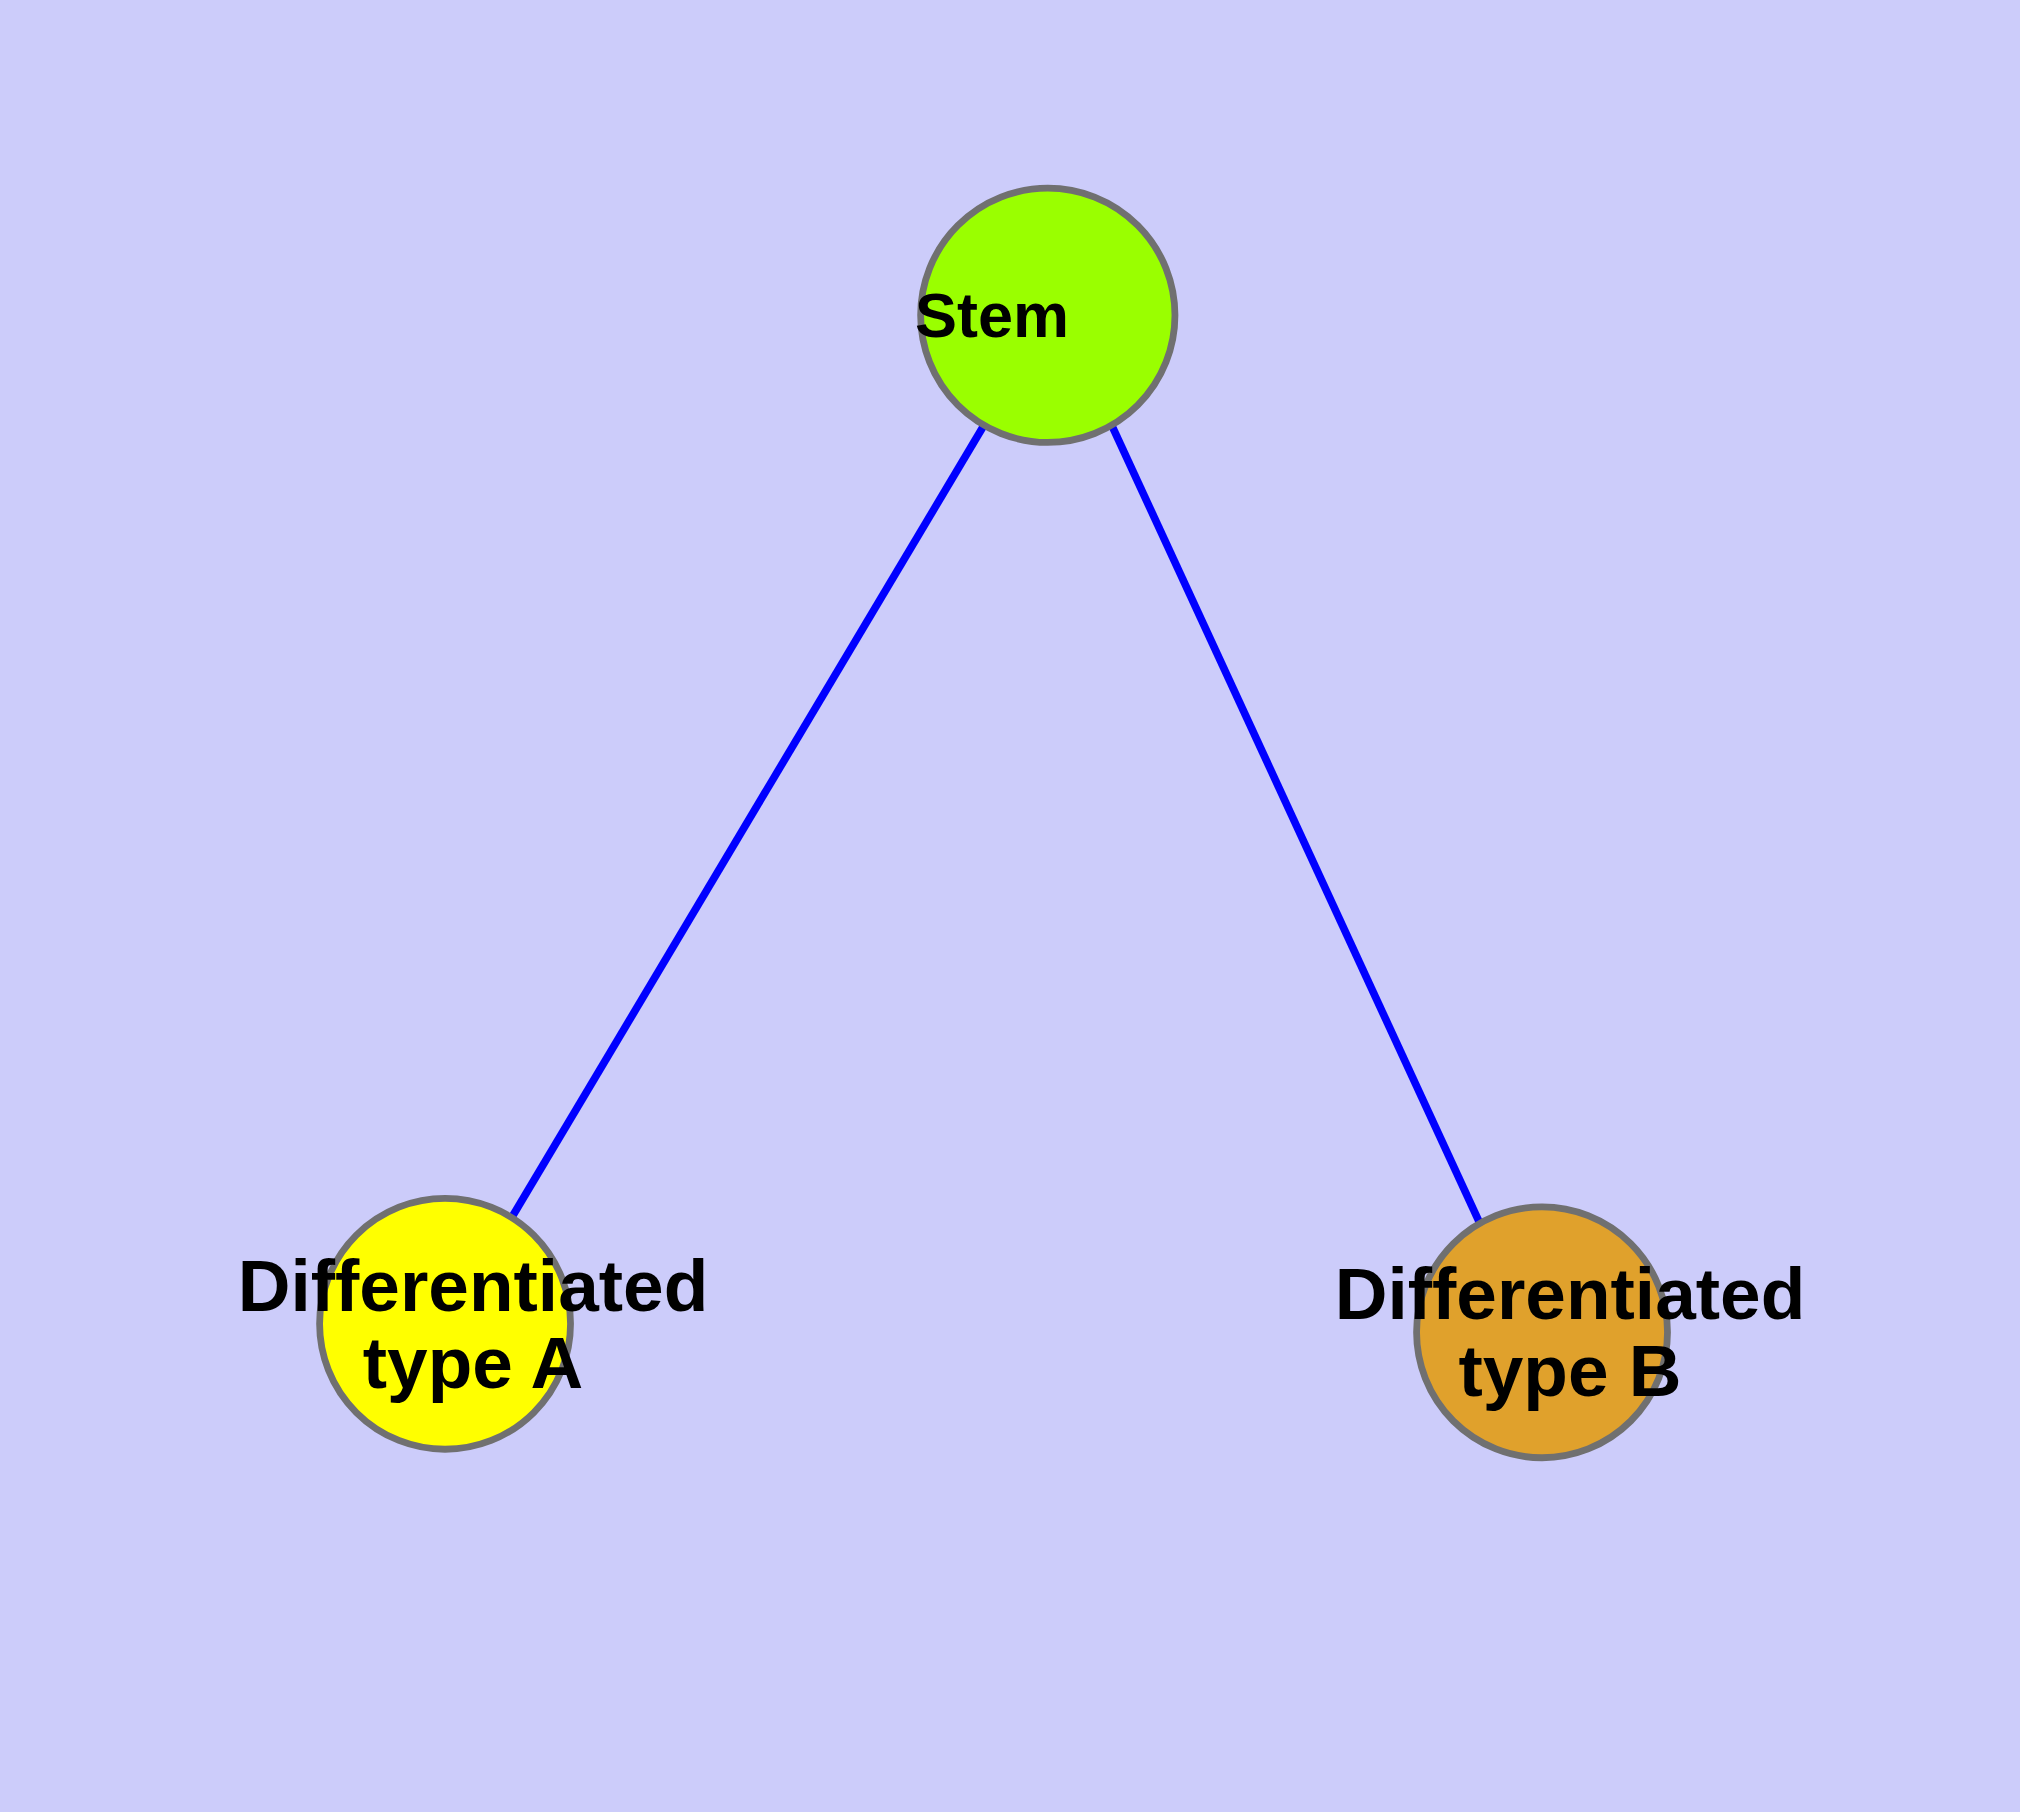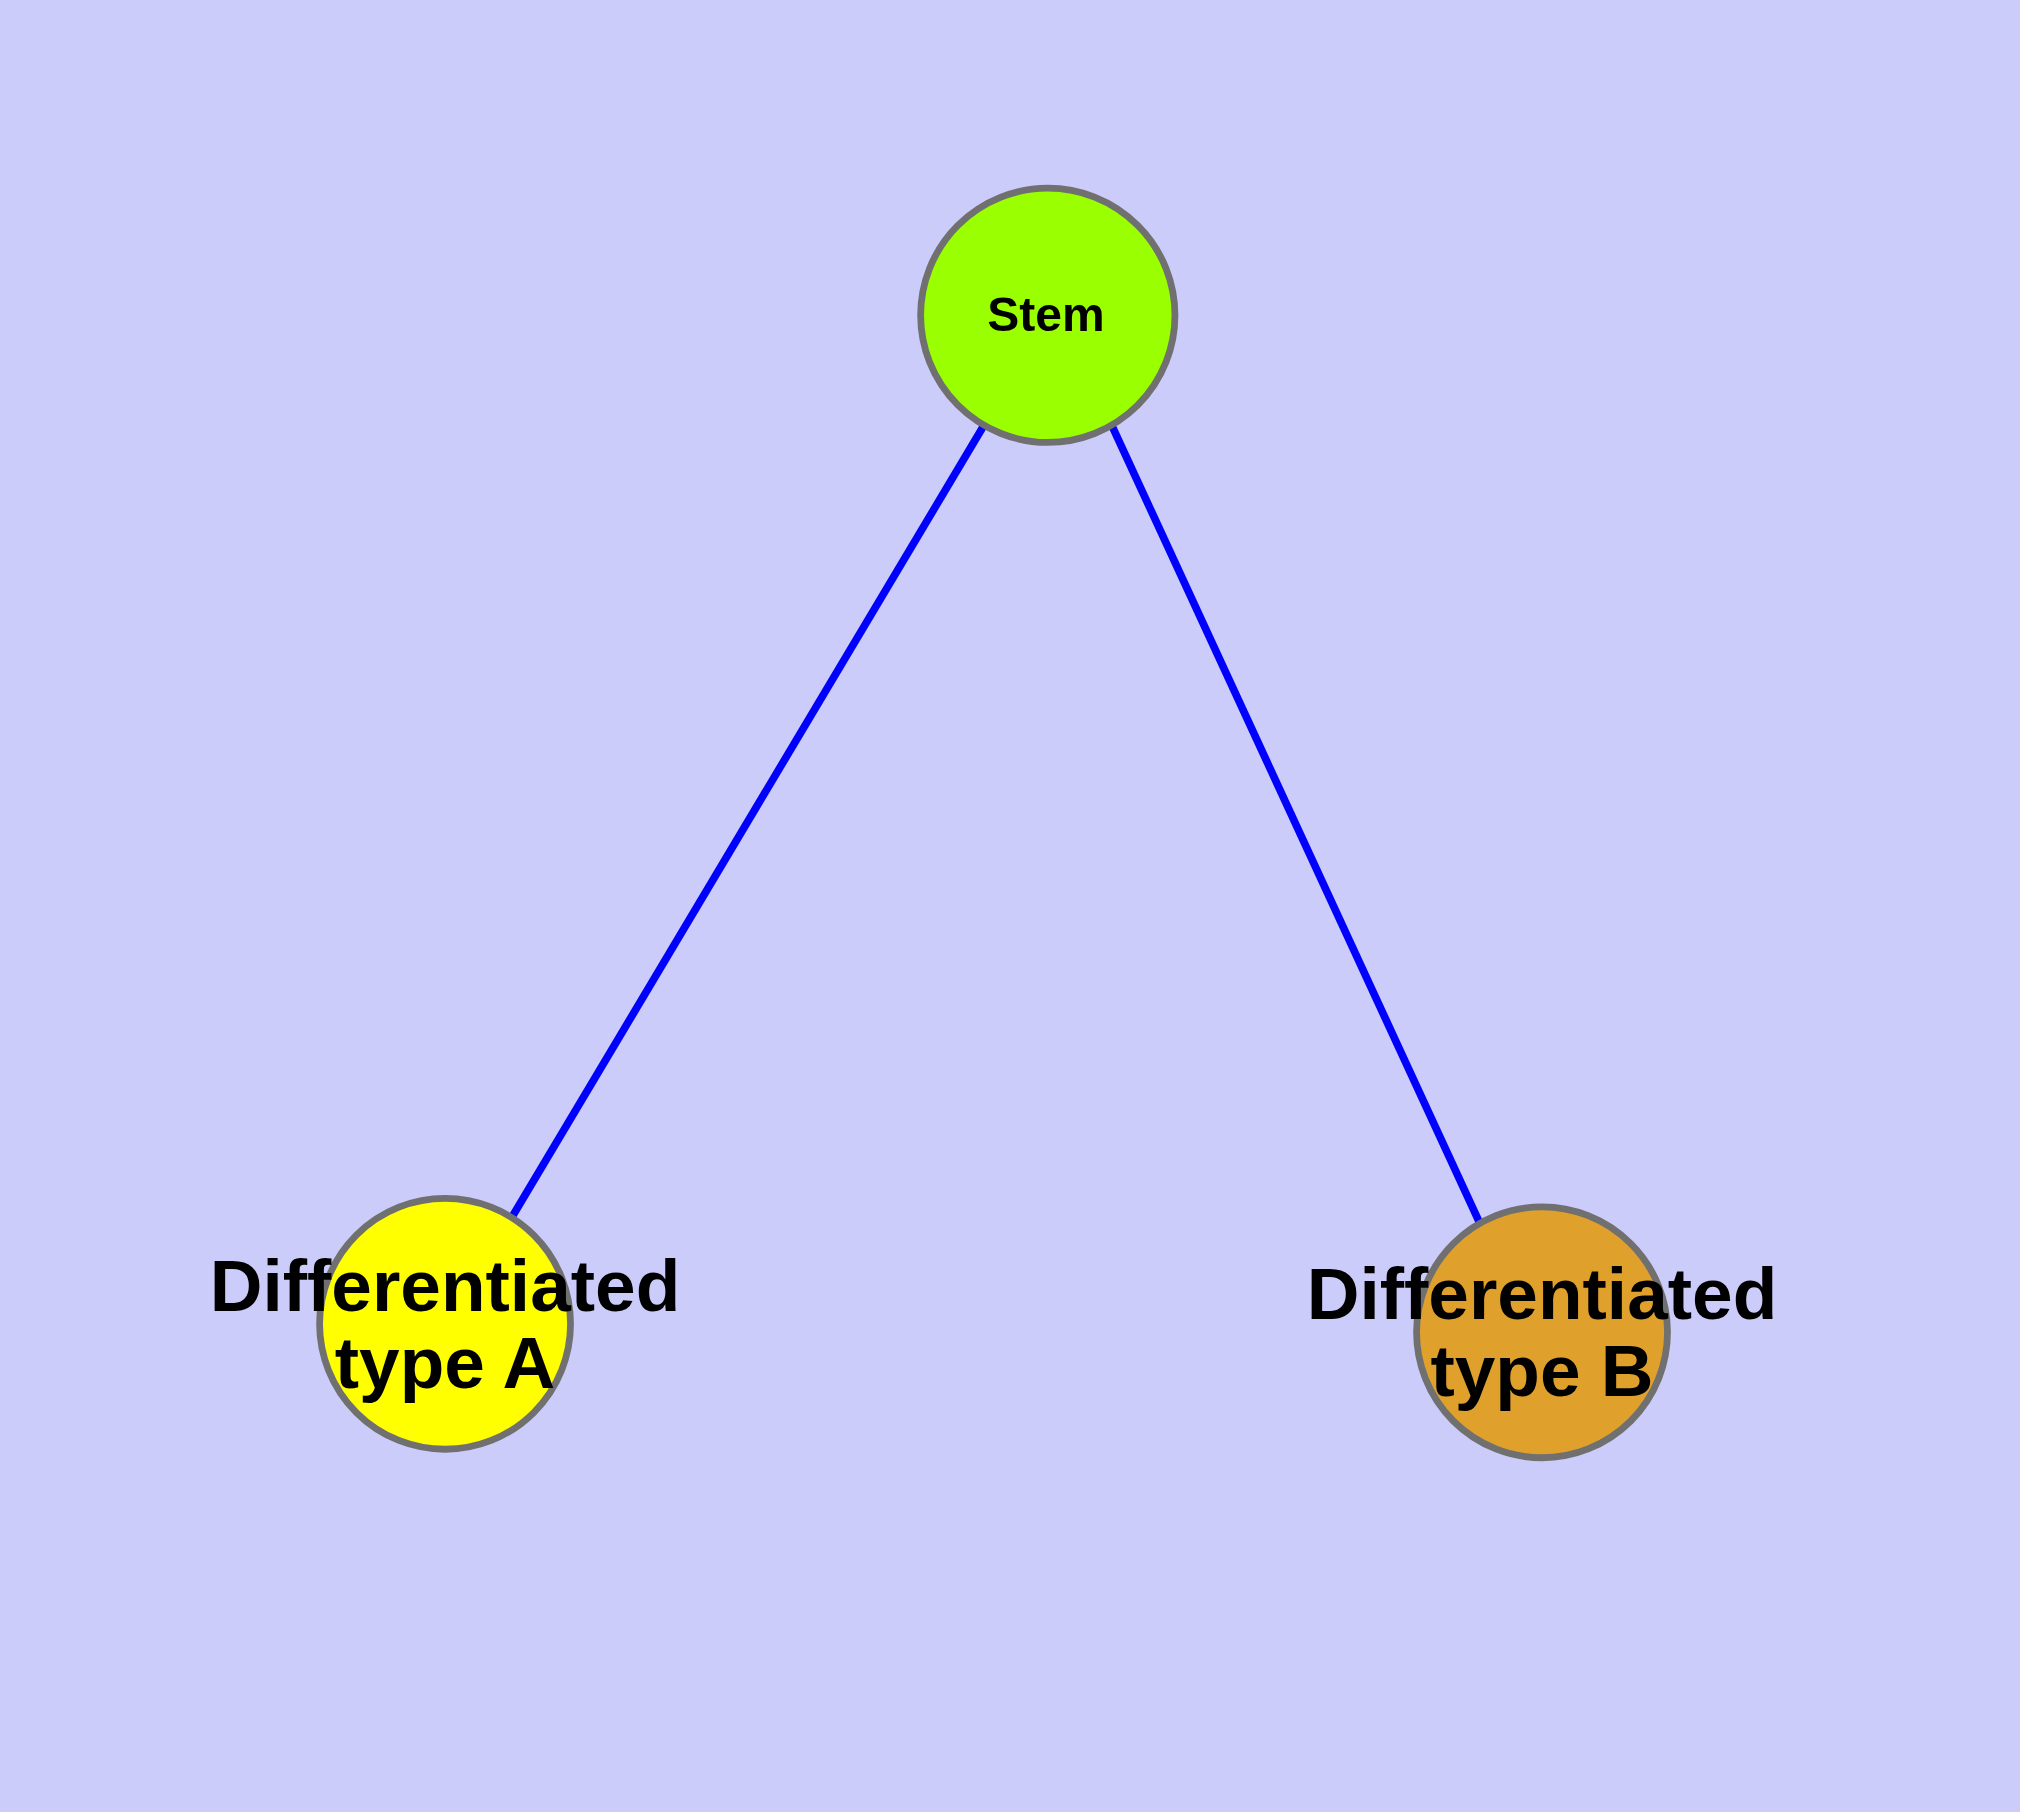--- a/index.html
+++ b/index.html
@@ -28,21 +28,21 @@
     color: #000000;
     font-family: "Liberation Sans", sans-serif;
     font-weight: bold;
     text-align: center;
     white-space: nowrap;
     line-height: 1.06;
     pointer-events: none;
     transform: translate(-50%, -50%);
   }
   .node-label.big { font-size: 73px; }
-  .node-label.multi { font-size: 73px; }
+  .node-label.multi { font-size: 73px; margin-left: 28px; }
 </style>
 </head>
 <body>
 
 <div id="canvas" style="width: 2021px; height: 1812px; background: rgb(204, 204, 250);">
 
   <svg id="graph-svg" viewBox="0 0 2384 2138" preserveAspectRatio="none" style="width: 2021px; height: 1812px;">
     <rect id="bg-rect" x="0" y="0" width="2384" height="2138" fill="#ccccfa"></rect>
 
     <g id="edge-layer">
@@ -50,18 +50,18 @@
       <line class="graph-edge" stroke="#0000ff" stroke-width="9" stroke-linecap="butt" x1="1312" y1="503" x2="1745" y2="1442"></line>
     </g>
 
     <g id="node-layer">
       <circle class="graph-node" stroke="#707070" stroke-width="8" cx="1236" cy="372" r="150" fill="#9aff00"></circle>
       <circle class="graph-node" stroke="#707070" stroke-width="8" cx="525" cy="1562" r="148" fill="#ffff00"></circle>
       <circle class="graph-node" stroke="#707070" stroke-width="8" cx="1819" cy="1572" r="148" fill="#e0a12c"></circle>
     </g>
   </svg>
 
-  <div class="node-label big" style="left: 1046px; top: 315px; font-size: 48px;">Stem</div>
+  <div class="node-label big" style="left: 992px; top: 315px; font-size: 63px;">Stem</div>
   <div class="node-label multi" style="left: 445px; top: 1324px; font-size: 73px;">Differentiated<br>type A</div>
   <div class="node-label multi" style="left: 1542px; top: 1332px; font-size: 73px;">Differentiated<br>type B</div>
 
 </div>
 
 
 </body></html>

